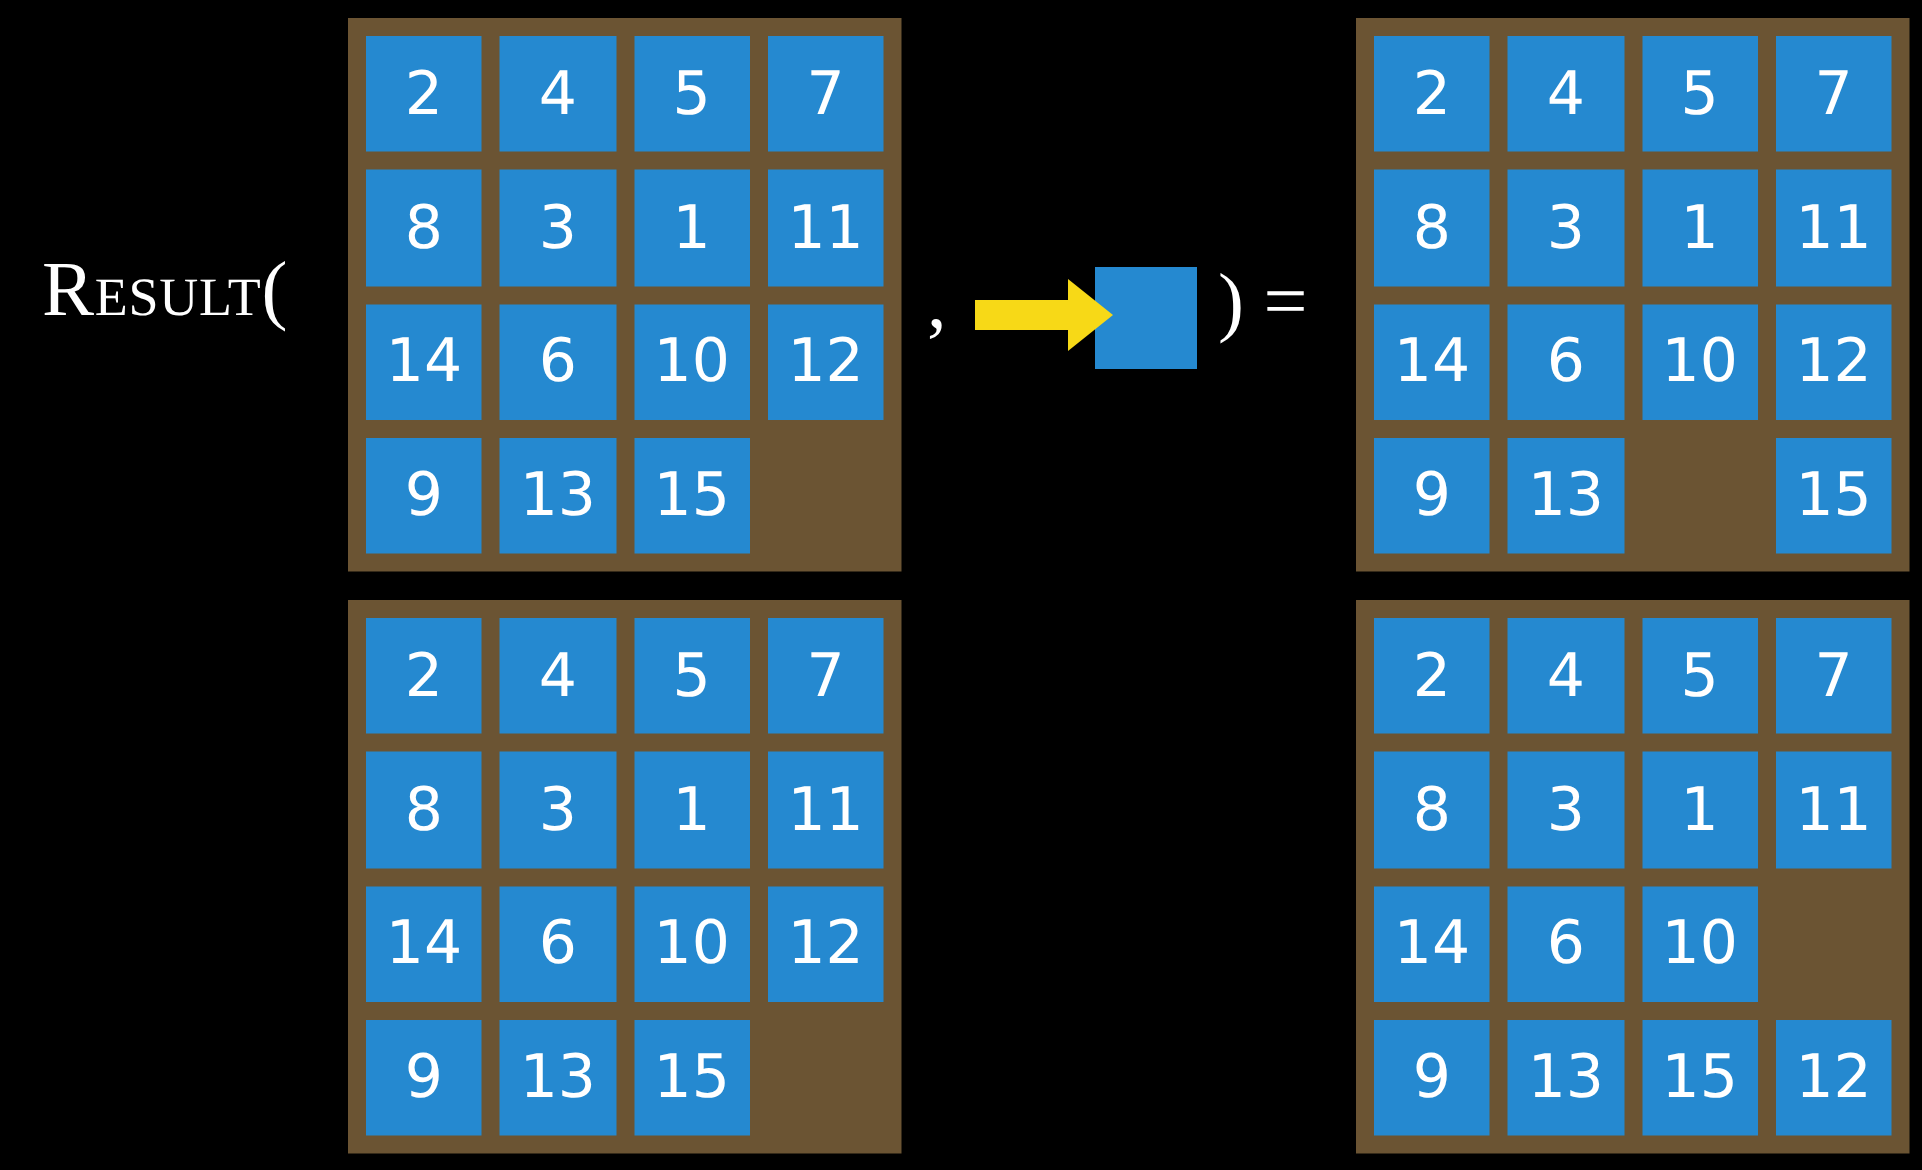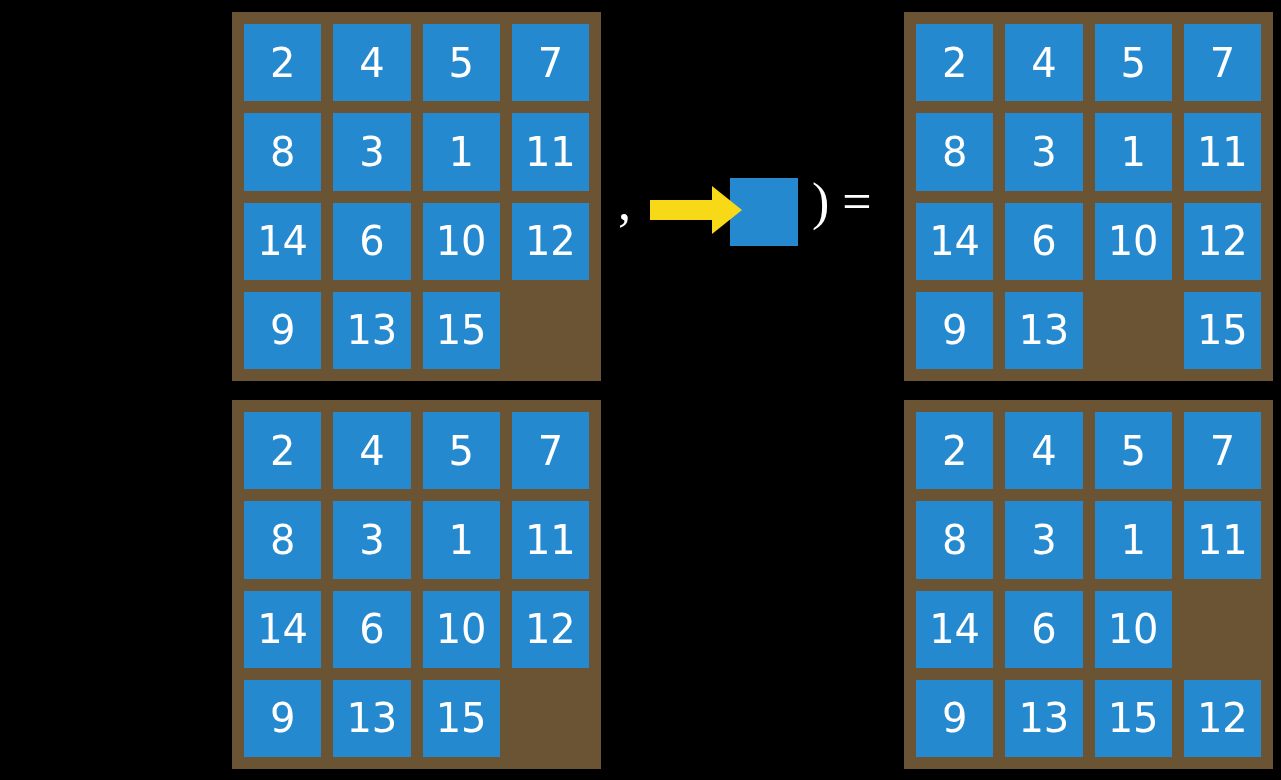--- a/index.html
+++ b/index.html
@@ -111,20 +111,21 @@
   .row-1 .operand-square  { left: 80px;  top: 8px;  width: 68px; height: 68px; }
   .row-1 .arrow-svg       { position: absolute; left: 0px; top: 14px; }
 </style>
 </head>
 <body>
 
 <div class="stage">
 
   <div class="row row-1">
 
+    <div class="result-label">Result(</div>
 
     <div class="board board-left" id="board-r1-in">
         <div class="tile">2</div>
         <div class="tile">4</div>
         <div class="tile">5</div>
         <div class="tile">7</div>
         <div class="tile">8</div>
         <div class="tile">3</div>
         <div class="tile">1</div>
         <div class="tile">11</div>

